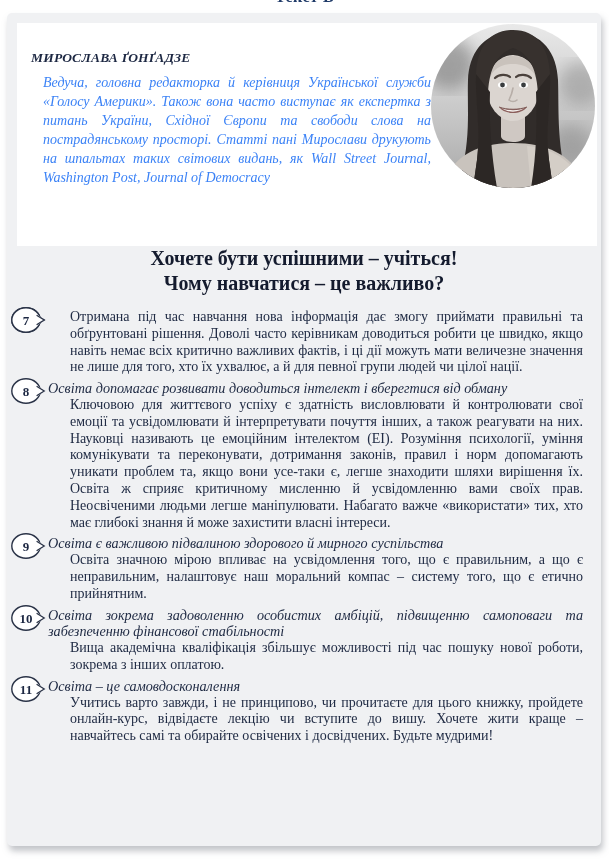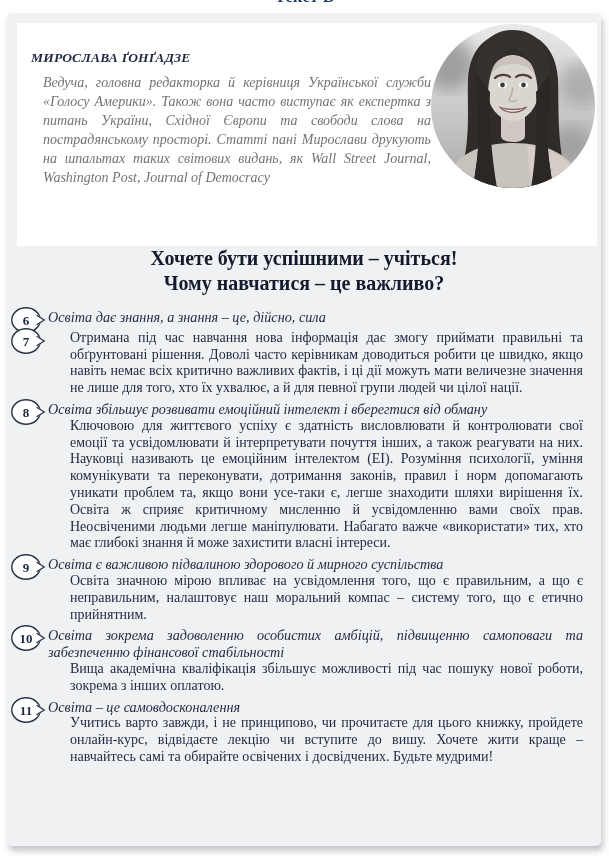--- a/index.html
+++ b/index.html
@@ -25,21 +25,21 @@
     background:#ffffff;
   }
   .bio-name{
     position:absolute;left:14px;top:27px;
     font-weight:bold;font-style:italic;font-size:13.5px;color:#1c2742;
     letter-spacing:.2px;
   }
   .bio-text{
     position:absolute;left:26px;top:50px;width:388px;
     font-style:italic;font-size:14px;line-height:19px;
-    text-align:justify;color:#737373;
+    text-align:justify;color:#3b82f6;
   }
   .bio-photo{position:absolute;left:414px;top:1px;width:164px;height:164px;}
   
   .doc-title{
     margin-top:0;text-align:center;
     font-weight:bold;font-size:20px;line-height:25px;color:#141b2e;
   }
   
   .items{margin-top:13px;padding:0 18px 0 41px;}
   .item{position:relative;margin-bottom:4px;}
@@ -132,21 +132,20 @@
 
     <div class="item">
       <span class="badge">
         <svg width="36" height="28" viewBox="0 0 36 28">
           <ellipse cx="16" cy="14" rx="14.2" ry="12.2" fill="#ffffff" stroke="#2a3347" stroke-width="1.4"></ellipse>
           <path d="M27,8.6 L34.6,14 L27,19.4 Z" fill="#ffffff" stroke="none"></path>
           <path d="M26.6,9.2 L34.2,14 L26.6,18.8" fill="#ffffff" stroke="#2a3347" stroke-width="1.3" stroke-linejoin="miter"></path>
           <text class="num" x="16" y="18.5" text-anchor="middle">6</text>
         </svg>
       </span>
-      <div class="item-heading">Освіта дає знання, а знання – це, дійсно, сила</div>
     </div>
 
     <div class="item">
       <span class="badge">
         <svg width="36" height="28" viewBox="0 0 36 28">
           <ellipse cx="16" cy="14" rx="14.2" ry="12.2" fill="#ffffff" stroke="#2a3347" stroke-width="1.4"></ellipse>
           <path d="M27,8.6 L34.6,14 L27,19.4 Z" fill="#ffffff" stroke="none"></path>
           <path d="M26.6,9.2 L34.2,14 L26.6,18.8" fill="#ffffff" stroke="#2a3347" stroke-width="1.3"></path>
           <text class="num" x="16" y="18.5" text-anchor="middle">7</text>
         </svg>
@@ -156,21 +155,21 @@
 
     <div class="item">
       <span class="badge">
         <svg width="36" height="28" viewBox="0 0 36 28">
           <ellipse cx="16" cy="14" rx="14.2" ry="12.2" fill="#ffffff" stroke="#2a3347" stroke-width="1.4"></ellipse>
           <path d="M27,8.6 L34.6,14 L27,19.4 Z" fill="#ffffff" stroke="none"></path>
           <path d="M26.6,9.2 L34.2,14 L26.6,18.8" fill="#ffffff" stroke="#2a3347" stroke-width="1.3"></path>
           <text class="num" x="16" y="18.5" text-anchor="middle">8</text>
         </svg>
       </span>
-      <div class="item-heading">Освіта збільшує розвивати емоційний інтелект і вберегтися від обману</div>
+      <div class="item-heading">Освіта допомагає розвивати доводиться інтелект і вберегтися від обману</div>
       <div class="item-body">Ключовою для життєвого успіху є здатність висловлювати й контролювати свої емоції та усвідомлювати й інтерпретувати почуття інших, а також реагувати на них. Науковці називають це емоційним інтелектом (ЕІ). Розуміння психології, уміння комунікувати та переконувати, дотримання законів, правил і норм допомагають уникати проблем та, якщо вони усе-таки є, легше знаходити шляхи вирішення їх. Освіта ж сприяє критичному мисленню й усвідомленню вами своїх прав. Неосвіченими людьми легше маніпулювати. Набагато важче «використати» тих, хто має глибокі знання й може захистити власні інтереси.</div>
     </div>
 
     <div class="item">
       <span class="badge">
         <svg width="36" height="28" viewBox="0 0 36 28">
           <ellipse cx="16" cy="14" rx="14.2" ry="12.2" fill="#ffffff" stroke="#2a3347" stroke-width="1.4"></ellipse>
           <path d="M27,8.6 L34.6,14 L27,19.4 Z" fill="#ffffff" stroke="none"></path>
           <path d="M26.6,9.2 L34.2,14 L26.6,18.8" fill="#ffffff" stroke="#2a3347" stroke-width="1.3"></path>
           <text class="num" x="16" y="18.5" text-anchor="middle">9</text>

